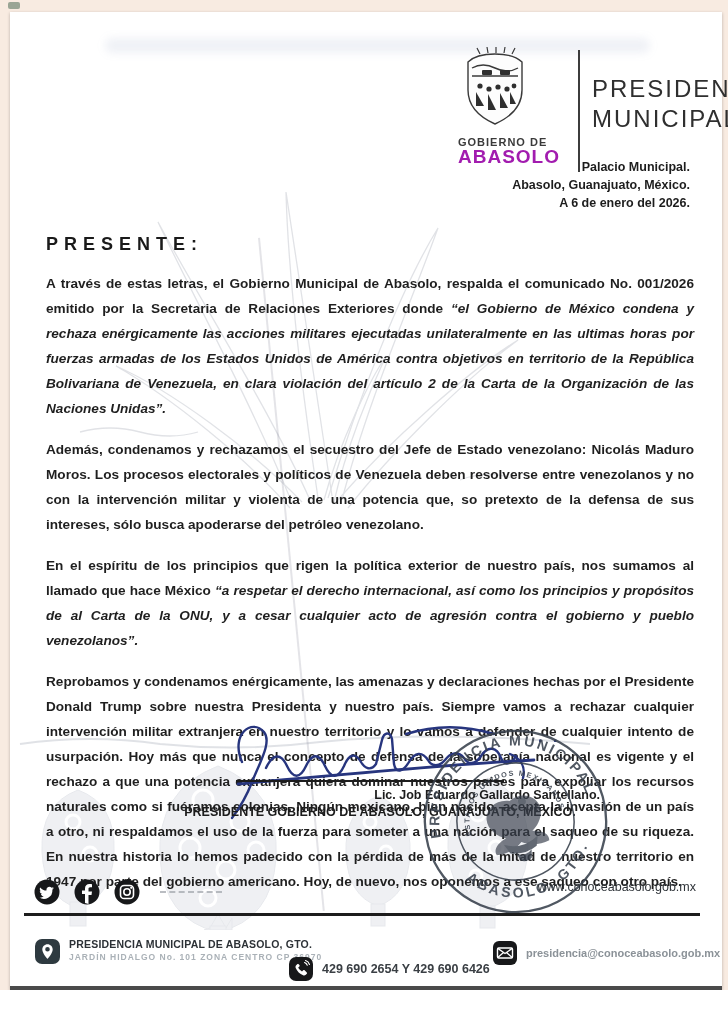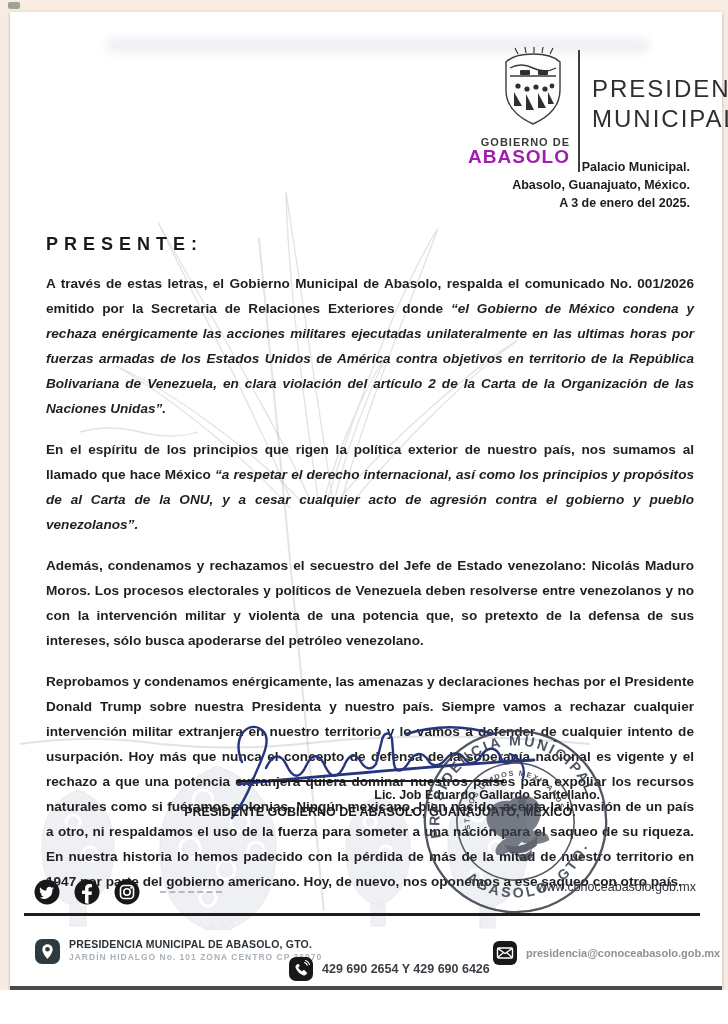--- a/index.html
+++ b/index.html
@@ -13,21 +13,21 @@
     position:absolute;left:10px;top:12px;width:712px;height:974px;background:#ffffff;
     border-bottom:4px solid #4a4a4a;box-shadow:0 1px 3px rgba(0,0,0,.25);
   }
   
   .smudge{position:absolute;left:95px;top:26px;width:545px;height:15px;
     background:rgba(95,115,165,.10);filter:blur(4px);border-radius:8px;}
   .crease{position:absolute;left:248px;top:226px;width:1.5px;height:676px;
     background:rgba(120,120,138,.20);transform:rotate(-5.5deg);transform-origin:top left;}
   .wm{position:absolute;pointer-events:none;}
   
-  .logo-wrap{position:absolute;left:448px;top:34px;width:112px;text-align:right;color:#2e2e2e;}
+  .logo-wrap{position:absolute;left:448px;top:34px;width:112px;text-align:left;color:#2e2e2e;}
   .logo-text1{font-size:11px;letter-spacing:1px;font-weight:700;color:#3a3a3a;margin-top:2px;}
   .logo-text2{font-size:19px;letter-spacing:1px;font-weight:700;color:#a21caf;line-height:17px;}
   .hdr-divider{position:absolute;left:568px;top:38px;width:2px;height:122px;background:#3c3c3c;}
   .office{position:absolute;left:582px;top:62px;color:#2f2f2f;font-size:24px;letter-spacing:2px;line-height:30px;font-weight:400;}
   .place-block{position:absolute;right:32px;top:146px;text-align:right;font-weight:700;font-size:12.5px;line-height:18px;color:#1d1d1d;}
   
   .content{position:absolute;left:36px;top:222px;width:648px;color:#1e1e1e;}
   .salutation{font-weight:700;font-size:18px;letter-spacing:6px;color:#1a1a1a;margin:0 0 4px 0;}
   .para{font-size:13.6px;line-height:25px;text-align:justify;font-weight:600;margin:16px 0 0 0;color:#1f1f1f;}
   .para .it{font-style:italic;}
@@ -139,29 +139,29 @@
   <div class="hdr-divider"></div>
 
   <div class="office">
     <div>PRESIDENCIA</div>
     <div>MUNICIPAL</div>
   </div>
 
   <div class="place-block">
     <div>Palacio Municipal.</div>
     <div>Abasolo, Guanajuato, México.</div>
-    <div>A 3 de enero del 2025.</div>
+    <div>A 6 de enero del 2026.</div>
   </div>
 
   <div class="content">
     <p class="salutation">PRESENTE:</p>
     <div>
         <p class="para"><span>A través de estas letras, el Gobierno Municipal de Abasolo, respalda el comunicado No. 001/2026 emitido por la Secretaria de Relaciones Exteriores donde </span><span class="it">“el Gobierno de México condena y rechaza enérgicamente las acciones militares ejecutadas unilateralmente en las ultimas horas por fuerzas armadas de los Estados Unidos de América contra objetivos en territorio de la República Bolivariana de Venezuela, en clara violación del artículo 2 de la Carta de la Organización de las Naciones Unidas”.</span></p>
+        <p class="para"><span>Además, condenamos y rechazamos el secuestro del Jefe de Estado venezolano: Nicolás Maduro Moros. Los procesos electorales y políticos de Venezuela deben resolverse entre venezolanos y no con la intervención militar y violenta de una potencia que, so pretexto de la defensa de sus intereses, sólo busca apoderarse del petróleo venezolano.</span></p>
         <p class="para"><span>En el espíritu de los principios que rigen la política exterior de nuestro país, nos sumamos al llamado que hace México </span><span class="it">“a respetar el derecho internacional, así como los principios y propósitos de al Carta de la ONU, y a cesar cualquier acto de agresión contra el gobierno y pueblo venezolanos”.</span></p>
-        <p class="para"><span>Además, condenamos y rechazamos el secuestro del Jefe de Estado venezolano: Nicolás Maduro Moros. Los procesos electorales y políticos de Venezuela deben resolverse entre venezolanos y no con la intervención militar y violenta de una potencia que, so pretexto de la defensa de sus intereses, sólo busca apoderarse del petróleo venezolano.</span></p>
         <p class="para"><span>Reprobamos y condenamos enérgicamente, las amenazas y declaraciones hechas por el Presidente Donald Trump sobre nuestra Presidenta y nuestro país. Siempre vamos a rechazar cualquier intervención militar extranjera en nuestro territorio y lo vamos a defender de cualquier intento de usurpación. Hoy más que nunca el concepto de defensa de la soberanía nacional es vigente y el rechazo a que una potencia extranjera quiera dominar nuestros países para expoliar los recursos naturales como si fuéramos colonias. Ningún mexicano, bien nacido, acepta la invasión de un país a otro, ni respaldamos el uso de la fuerza para someter a una nación para el saqueo de su riqueza. En nuestra historia lo hemos padecido con la pérdida de más de la mitad de nuestro territorio en 1947 por parte del gobierno americano. Hoy, de nuevo, nos oponemos a ese saqueo con otro país.</span></p>
       </div>
   </div>
 
   <svg class="sig-svg" width="345" height="110" viewBox="0 0 345 110" fill="none" stroke="#27357e" stroke-width="2.4" stroke-linecap="round">
     <path d="M34 52 C22 24 44 8 56 22 C64 32 52 52 44 72 C38 88 30 100 24 108"></path>
     <path d="M30 74 C120 66 240 54 326 50" stroke-width="2.8"></path>
     <path d="M58 58 c7 -15 15 -15 21 -2 c6 13 13 13 19 0 c6 -13 13 -13 19 0 c6 13 13 13 19 0 c5 -12 11 -14 17 -4 c4 7 10 9 15 2 l6 -24 c2 -8 8 -9 10 -1 l2 25 c2 10 9 8 15 -2 c6 -10 13 -11 19 -2 c4 7 11 7 17 0 c6 -8 13 -9 19 -2 c4 7 11 7 17 -2 c7 -11 16 -9 20 2 c3 8 10 7 15 -2"></path>
     <path d="M198 24 c32 -10 62 -8 88 0"></path>
     <path d="M302 44 c10 4 16 12 13 24"></path>

